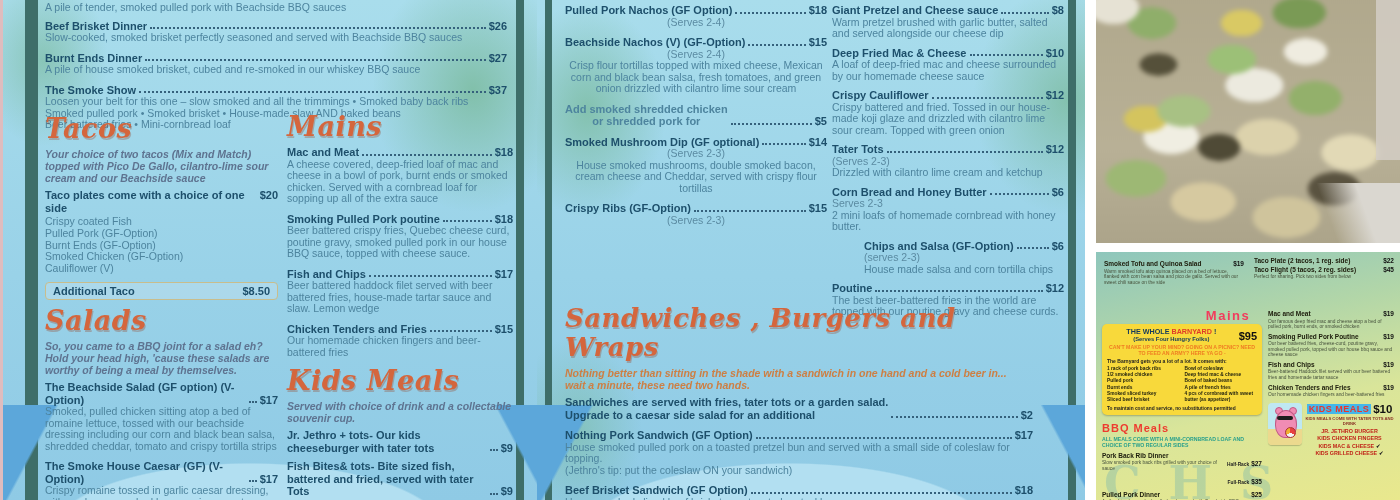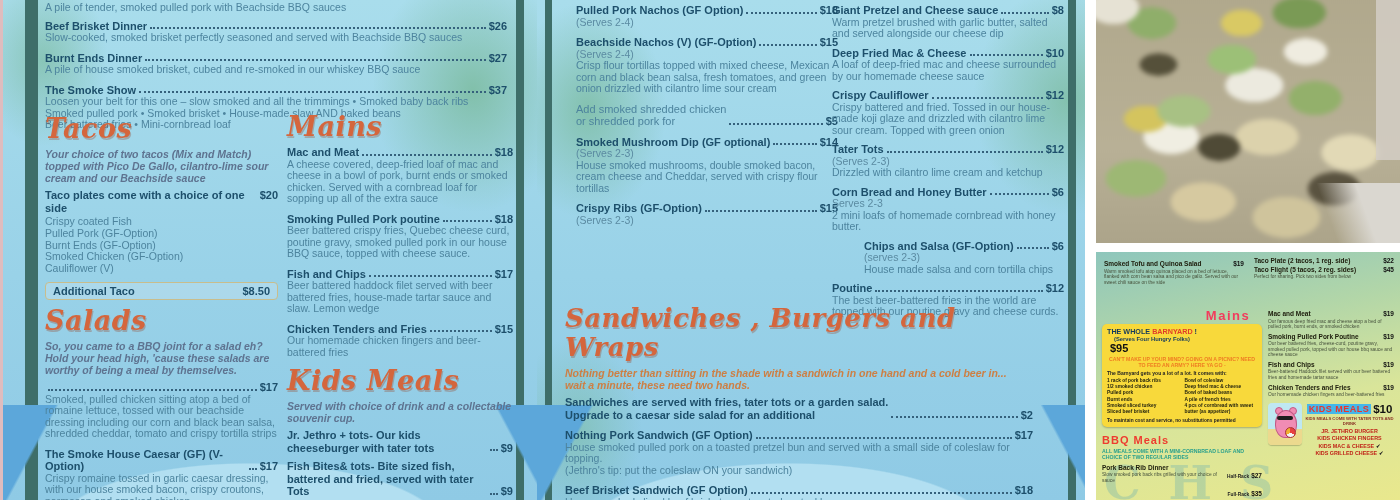--- a/index.html
+++ b/index.html
@@ -24,21 +24,21 @@
   .intro{font-style:italic;font-weight:bold;color:#5e7390;font-size:10.5px;line-height:12px;
          margin:0 0 5px;white-space:pre-line;}
   .intro.orange{color:#cd7f44;}
   .mi{margin:0 0 8px;}
   .mi-row{display:flex;align-items:flex-end;}
   .mi-name{font-weight:bold;color:#1d4f6b;font-size:11px;line-height:12.5px;white-space:pre-line;}
   .leader{flex:1 1 8px;min-width:8px;border-bottom:2px dotted #35617c;margin:0 3px 3px;}
   .mi-price{font-weight:bold;color:#1d4f6b;font-size:11px;line-height:12.5px;}
   .mi-serves{color:#5b8ba2;font-size:10.5px;line-height:11.5px;}
   .mi-desc{color:#4d849e;font-size:10.5px;line-height:11.5px;white-space:pre-line;}
-  .mi.plain .mi-name{font-weight:normal;color:#4d849e;}
+  .mi.plain .mi-name{font-weight:bold;color:#4d849e;}
   .partial{color:#4d849e;font-size:10.5px;line-height:11.5px;margin-bottom:6px;}
   .plate{display:flex;justify-content:space-between;margin:1px 0 2px;}
   .opt{color:#4d849e;font-size:10.5px;line-height:11.8px;}
   .addl-box{display:flex;justify-content:space-between;align-items:center;margin:7px 0 4px;
             border:1.5px solid #c9bd8c;border-radius:4px;padding:2px 7px;
             background:rgba(230,240,243,.25);gap:8px;}
   
   .photo{position:absolute;left:1096px;top:0;width:304px;height:243px;overflow:hidden;background:#b3ab8e;}
   .photo-inner{position:absolute;inset:-8px;filter:blur(2.5px);background:
     radial-gradient(46px 30px at 8% 6%,#e6e2d4 0 55%,rgba(0,0,0,0) 56%),
@@ -68,21 +68,21 @@
   .p3{position:absolute;left:1096px;top:252px;width:304px;height:248px;overflow:hidden;
       background:linear-gradient(168deg,#8ec6bc 0%,#b2d6a8 32%,#d9e59a 62%,#e9e88d 100%);}
   .n3{font-weight:bold;color:#20200f;font-size:6.5px;line-height:7.5px;}
   .pr3{font-weight:bold;color:#111;font-size:6.5px;line-height:7.5px;margin-left:4px;flex:0 0 auto;}
   .row3{display:flex;justify-content:space-between;align-items:flex-start;}
   .d3{color:#47523c;font-size:4.8px;line-height:5.6px;margin:1px 0 3px;}
   .mi3{margin-bottom:3px;}
   .mains3{position:absolute;left:0;right:40px;top:56px;text-align:center;color:#f23b5c;
           font-weight:bold;font-size:13px;letter-spacing:1.5px;}
   .barn{background:#f8d93b;border-radius:5px;padding:4px 5px;box-shadow:0 1px 2px rgba(0,0,0,.25);}
-  .barn-head{display:flex;align-items:flex-start;flex-direction:column;}
+  .barn-head{display:flex;align-items:flex-end;}
   .barn-head-left{flex:1;text-align:center;}
   .barn-title{font-size:7.2px;font-weight:bold;color:#143a5c;line-height:8px;}
   .barn-title .red{color:#e03c28;}
   .barn-sub{font-size:5.8px;font-weight:bold;color:#143a5c;}
   .barn-price{font-size:11px;font-weight:bold;color:#111;margin-left:3px;}
   .barn-call{color:#ef7d22;font-weight:bold;font-size:5.2px;line-height:6px;text-align:center;
              text-transform:uppercase;margin:2px 0;}
   .barn-note{font-weight:bold;font-size:5px;color:#222;margin-bottom:2px;}
   .barn-cols{display:flex;gap:5px;}
   .barn-cols > div{flex:1;}
@@ -190,20 +190,21 @@
       <div class="addl-box">
         <span class="mi-name">Additional Taco</span>
         <span class="mi-price">$8.50</span>
       </div>
       <h2 class="script">Salads</h2>
       <div class="intro">So, you came to a BBQ joint for a salad eh? Hold your head high, 'cause these salads are worthy of being a meal by themselves.</div>
       <div>
 
           <div class="mi">
             <div class="mi-row">
+              <span class="mi-name">The Beachside Salad (GF option) (V-Option)</span>
               <span class="leader"></span>
               <span class="mi-price">$17</span>
             </div>
             <div class="mi-desc">Smoked, pulled chicken sitting atop a bed of romaine lettuce, tossed with our beachside dressing including our corn and black bean salsa, shredded cheddar, tomato and crispy tortilla strips</div>
           </div>
 
           <div class="mi">
             <div class="mi-row">
               <span class="mi-name">The Smoke House Caesar (GF) (V-Option)</span>
               <span class="leader"></span>
@@ -280,21 +281,21 @@
   </section>
 
   <section class="page p2">
     <div class="palm" style="left:-60px;top:-40px;width:220px;height:300px;opacity:.7;"></div>
     <div class="palm" style="left:-50px;top:300px;width:180px;height:260px;opacity:.5;"></div>
     <div class="palm" style="left:400px;top:-60px;width:260px;height:320px;opacity:.7;"></div>
     <div class="vline" style="left:8px;width:7px;"></div>
     <div class="vline" style="left:531px;width:8px;"></div>
     <div class="wave"></div>
 
-    <div class="col" style="left:39px;top:4px;width:262px;">
+    <div class="col" style="left:28px;top:4px;width:262px;text-align:center;">
       <div>
 
           <div class="mi">
             <div class="mi-row">
               <span class="mi-name">Pulled Pork Nachos (GF Option)</span>
               <span class="leader"></span>
               <span class="mi-price">$18</span>
             </div>
             <div class="mi-serves">(Serves 2-4)</div>
           </div>

